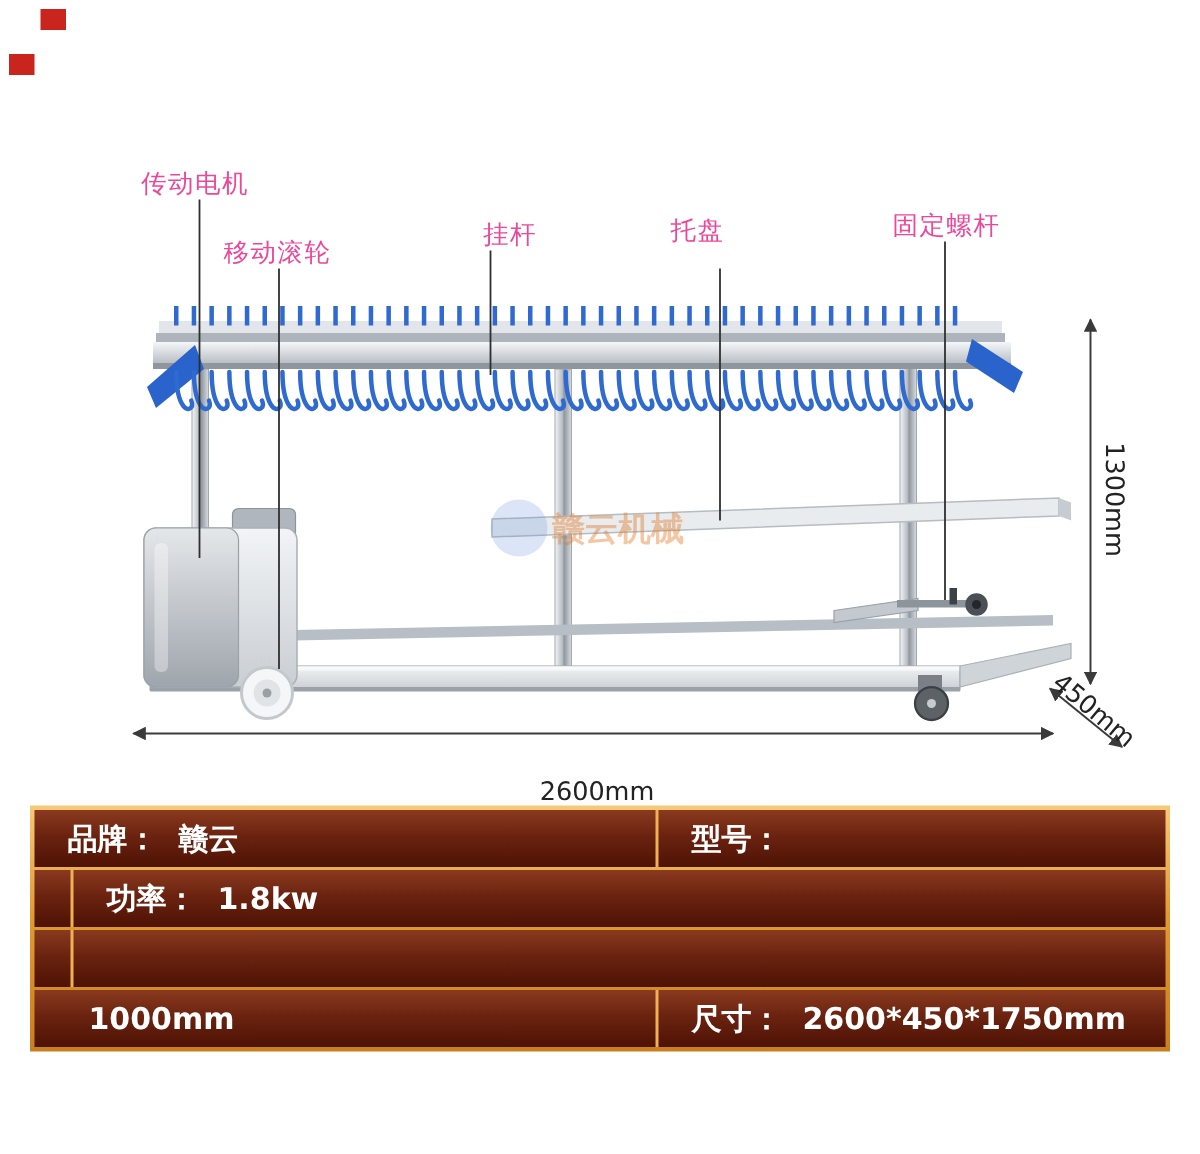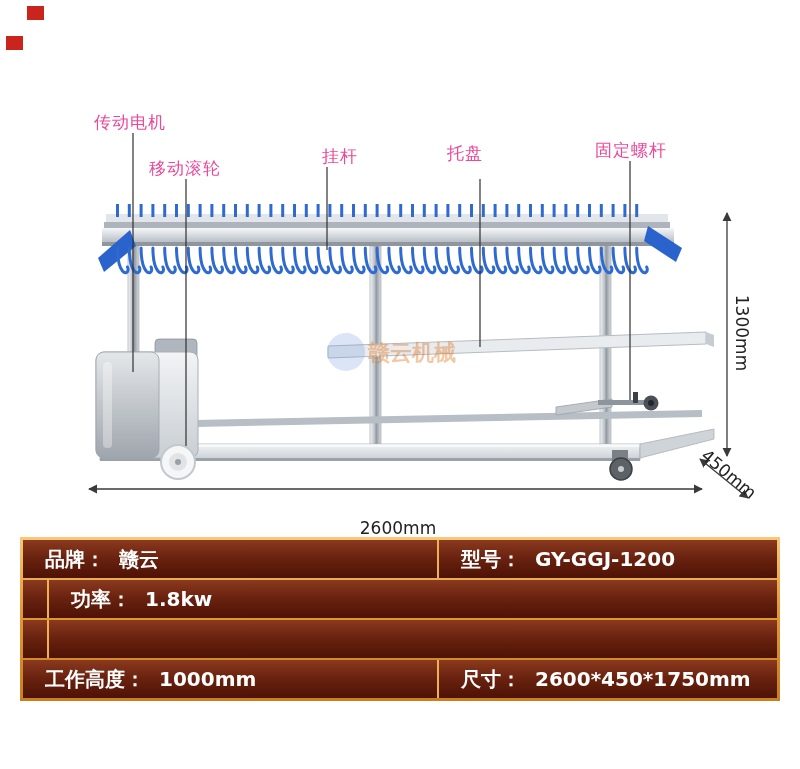--- a/index.html
+++ b/index.html
@@ -199,36 +199,34 @@
   <div class="dim-label dim-d">450mm</div>
 
   <div class="spec-table">
     <div class="spec-row">
       <div class="spec-cell left">
         <span class="spec-label">品牌：</span>
         <span class="spec-value">赣云</span>
       </div>
       <div class="spec-cell right">
         <span class="spec-label">型号：</span>
-        <span class="spec-value">GY-GGJ-1200</span>
       </div>
     </div>
     <div class="spec-row">
       <div class="spec-cell right">
         <span class="spec-label">功率：</span>
         <span class="spec-value">1.8kw</span>
       </div>
     </div>
     <div class="spec-row">
       <div class="spec-cell right">
       </div>
     </div>
     <div class="spec-row">
       <div class="spec-cell left">
-        <span class="spec-label">工作高度：</span>
         <span class="spec-value">1000mm</span>
       </div>
       <div class="spec-cell right">
         <span class="spec-label">尺寸：</span>
         <span class="spec-value">2600*450*1750mm</span>
       </div>
     </div>
   </div>
 
 </div>

